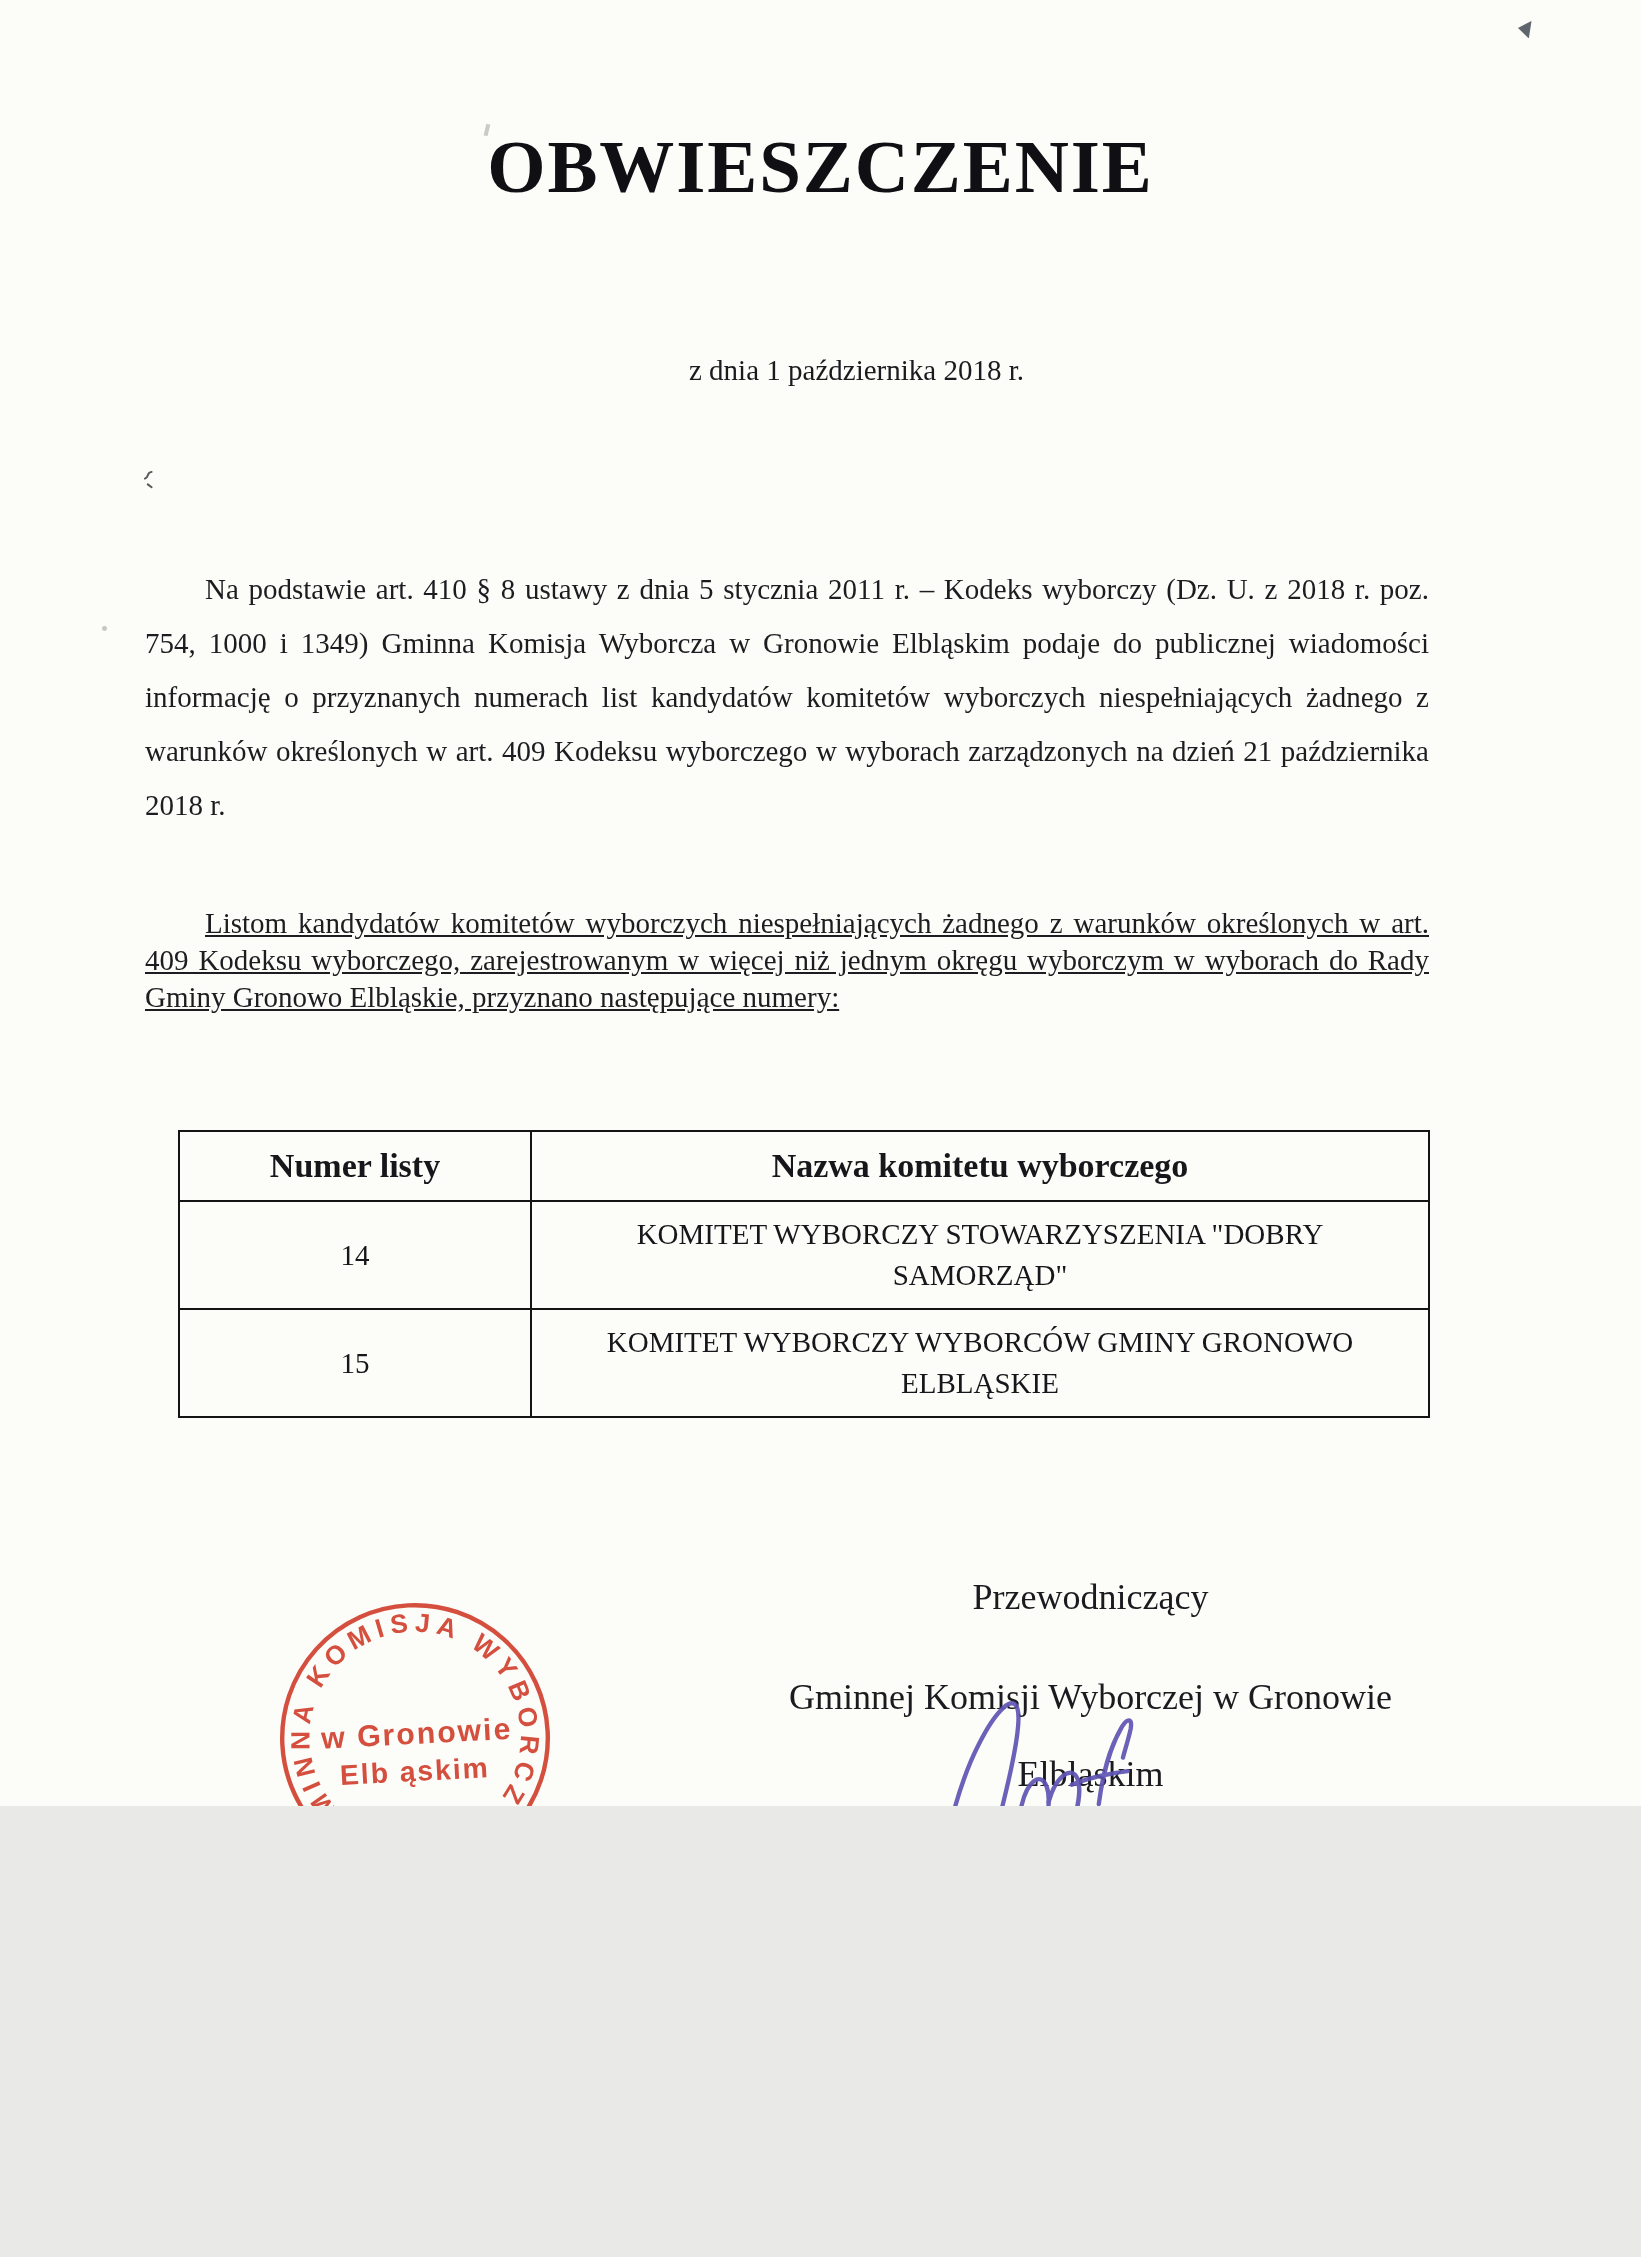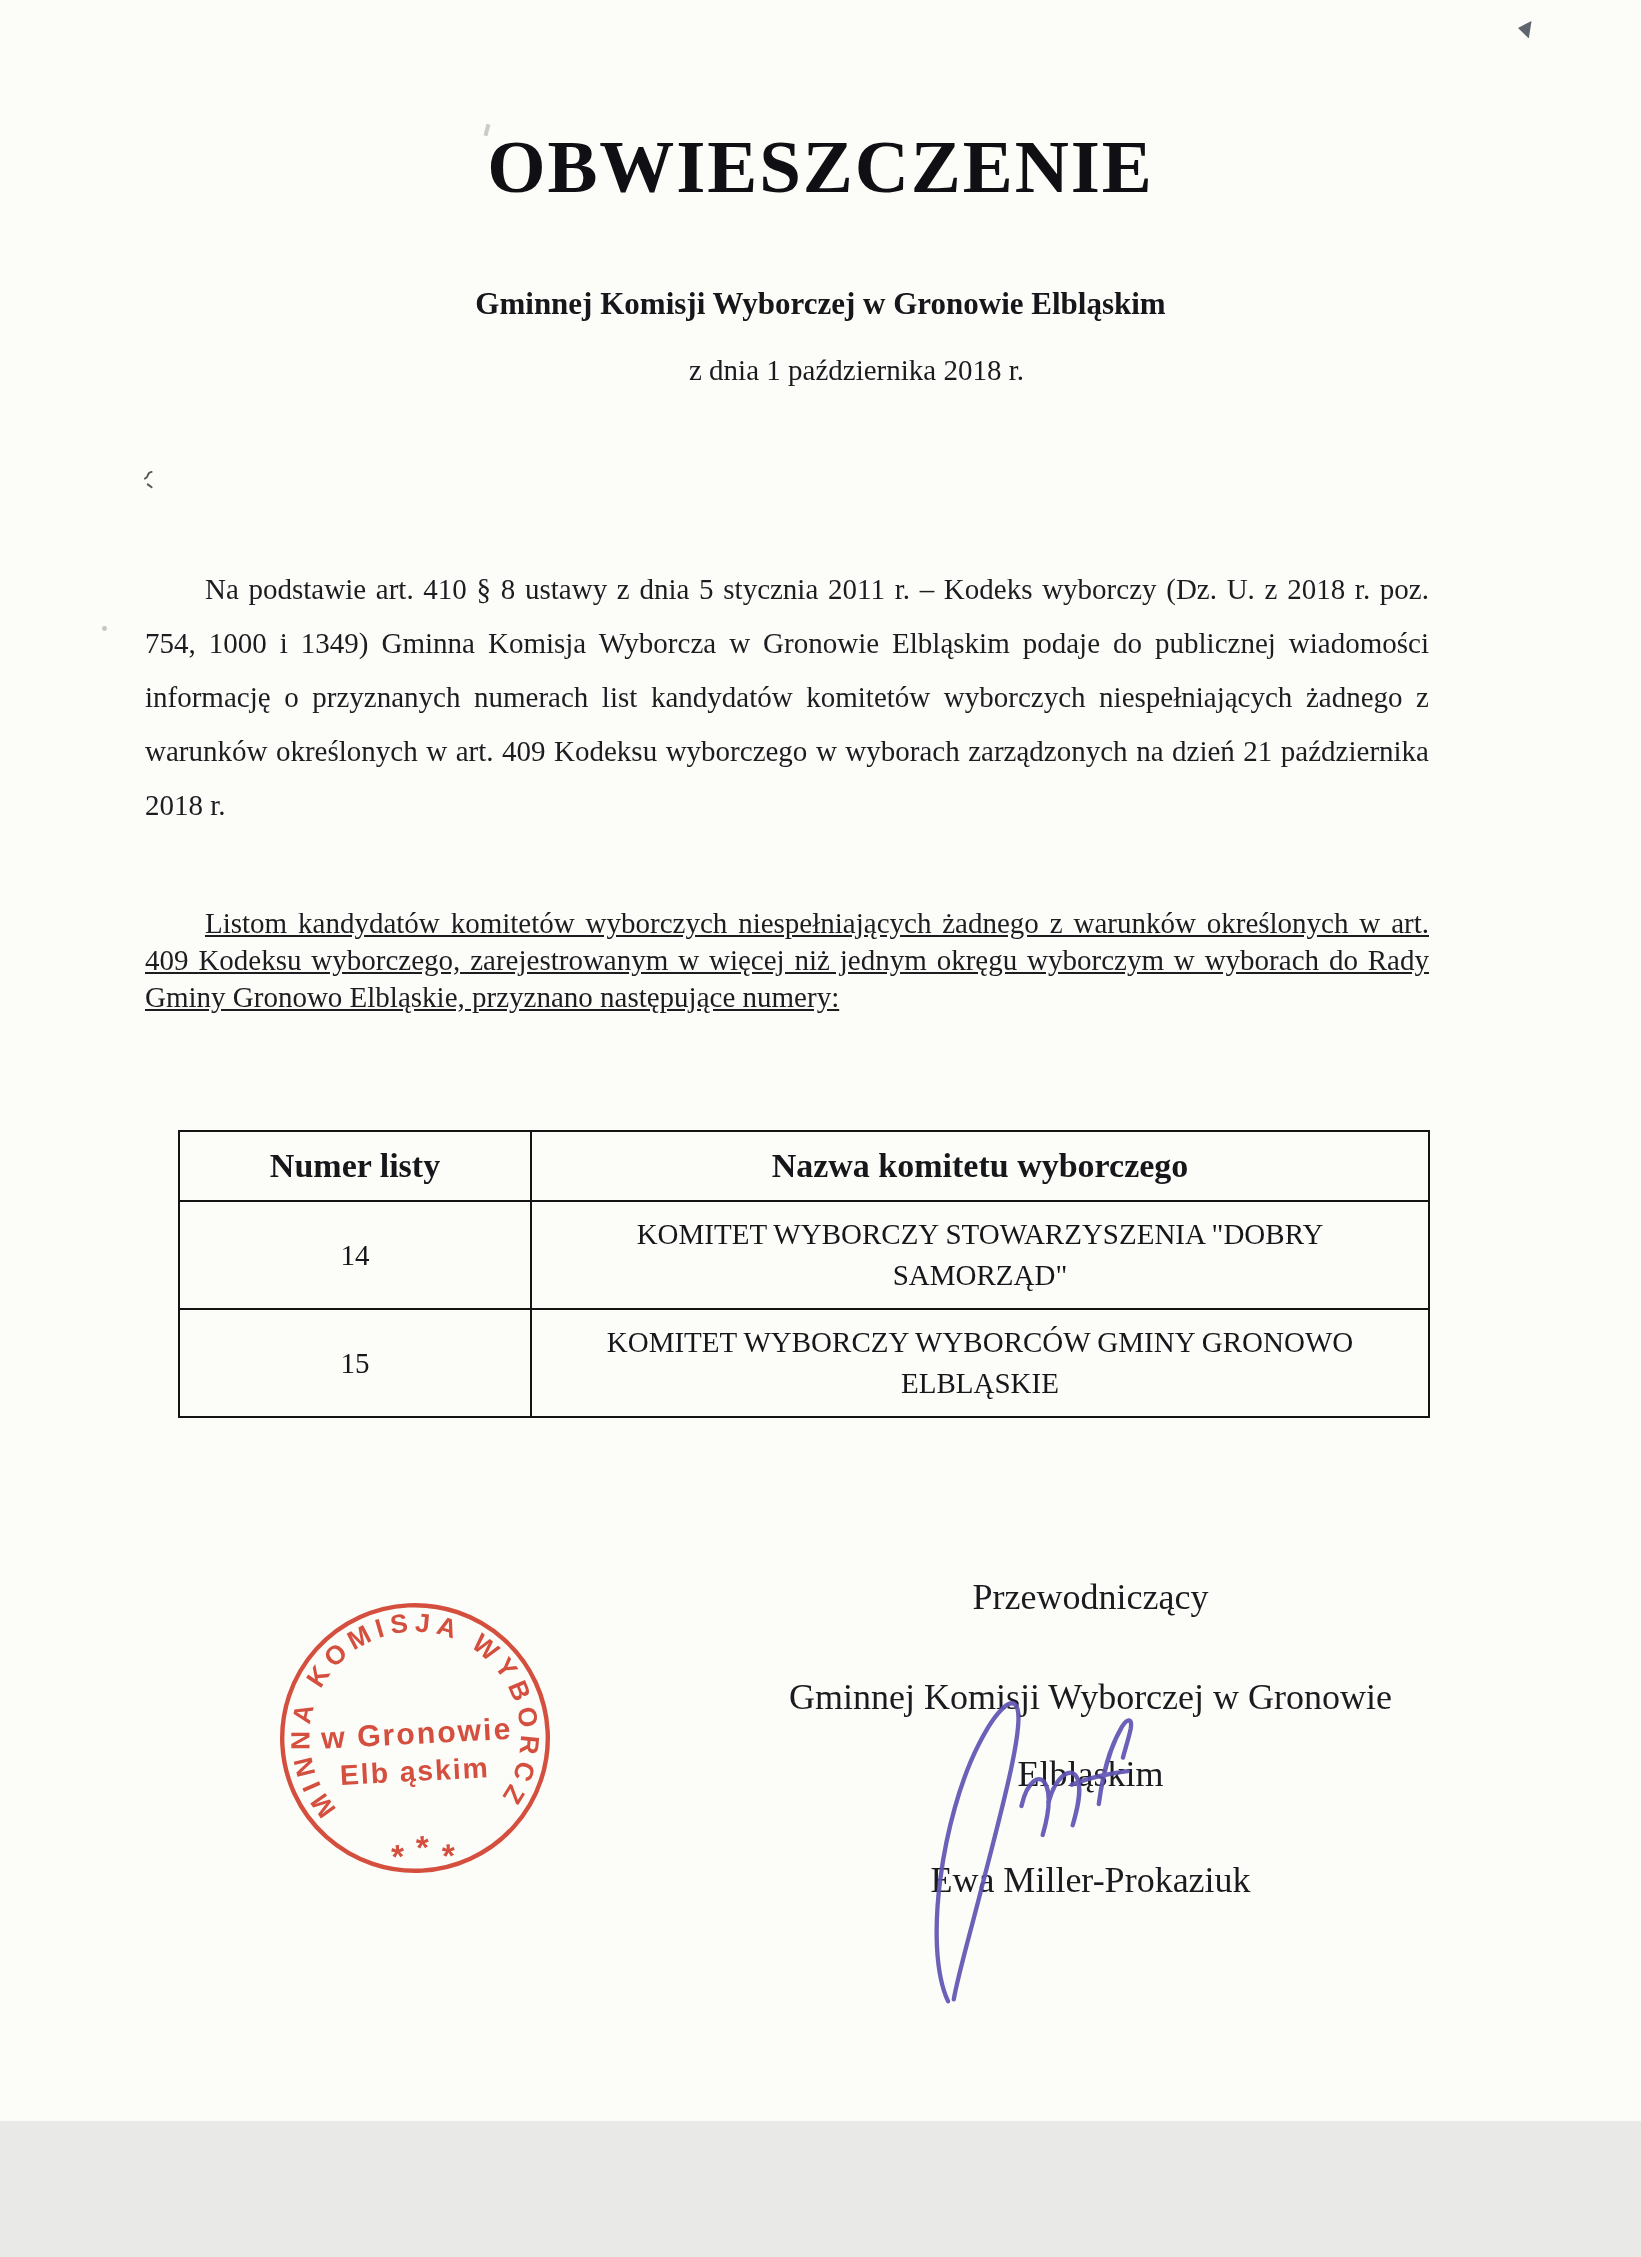--- a/index.html
+++ b/index.html
@@ -1,18 +1,18 @@
 <!DOCTYPE html>
 <html><head>
 <meta charset="utf-8">
 <style>
   html,body{margin:0;padding:0;background:#e9e9e7;}
   .page{
     position:relative;
-    width:1641px;height:2121px;
+    width:1641px;height:1806px;
     margin:0 auto;
     background:#fcfcf9;
     overflow:hidden;
     font-family:"Liberation Serif", serif;
     color:#161616;
   }
   .abs{position:absolute;}
   .centered{text-align:center;width:100%;left:0;}
   .doc-title{
     top:124px;font-size:75px;font-weight:bold;letter-spacing:1.9px;color:#101014;
@@ -70,21 +70,20 @@
 
   <div class="abs speck-tr"></div>
   <div class="abs speck-top"></div>
   <div class="abs speck-dot"></div>
   <svg class="abs speck-left" viewBox="0 0 18 26">
     <path d="M11 3 C5 4 9 8 4 10" stroke="#2c2c2c" stroke-width="2" fill="none" stroke-linecap="round" opacity="0.8"></path>
     <path d="M7 16 l4 3" stroke="#2c2c2c" stroke-width="2" fill="none" stroke-linecap="round" opacity="0.8"></path>
   </svg>
 
   <div class="abs centered doc-title">OBWIESZCZENIE</div>
-  <div class="abs centered doc-subtitle">Gminnej Komisji Wyborczej w Gronowie Elbląskim</div>
   <div class="abs centered doc-date">z dnia 1 października 2018 r.</div>
 
 
   <div class="abs para para1">Na podstawie art. 410 § 8 ustawy z dnia 5 stycznia 2011 r. – Kodeks wyborczy (Dz. U. z 2018 r. poz. 754, 1000 i 1349) Gminna Komisja Wyborcza w Gronowie Elbląskim podaje do publicznej wiadomości informację o przyznanych numerach list kandydatów komitetów wyborczych niespełniających żadnego z warunków określonych w art. 409 Kodeksu wyborczego w wyborach zarządzonych na dzień 21 października 2018 r.</div>
   <div class="abs para para2">Listom kandydatów komitetów wyborczych niespełniających żadnego z warunków określonych w art. 409 Kodeksu wyborczego, zarejestrowanym w więcej niż jednym okręgu wyborczym w wyborach do Rady Gminy Gronowo Elbląskie, przyznano następujące numery:</div>
 
   <table class="numtable">
     <thead>
       <tr>
         <th>Numer listy</th>

